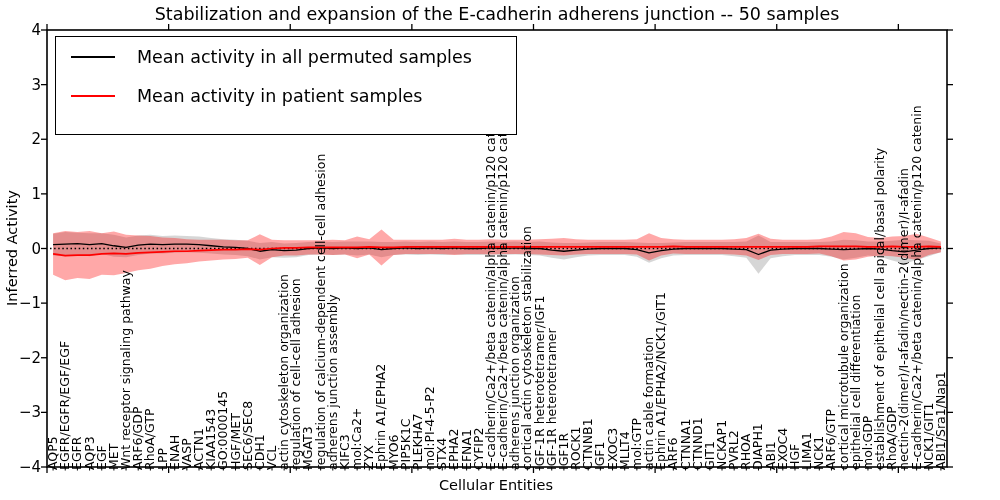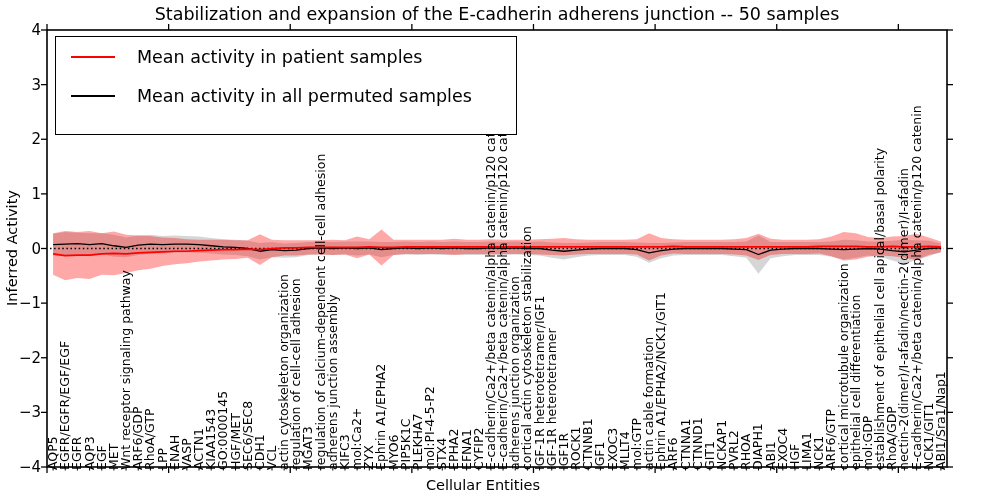--- a/index.html
+++ b/index.html
@@ -2,21 +2,21 @@
 <html><head>
 <meta charset="utf-8">
 <style>
   html,body{margin:0;padding:0;background:#fff;}
   .wrap{position:relative;width:1000px;height:500px;background:#ffffff;
         font-family:"DejaVu Sans",sans-serif;color:#000;overflow:hidden;}
   .title{position:absolute;top:4px;left:47px;width:900px;text-align:center;
          font-size:17.5px;z-index:0;white-space:nowrap;}
   .ylabel{position:absolute;left:12px;top:248px;transform:translate(-50%,-50%) rotate(-90deg);
           white-space:nowrap;font-size:14.5px;z-index:0;}
-  .xaxis-label{position:absolute;left:33px;top:477px;width:900px;text-align:center;
+  .xaxis-label{position:absolute;left:46px;top:477px;width:900px;text-align:center;
                font-size:14.5px;z-index:0;}
   .plot{position:absolute;left:47px;top:30px;width:900px;height:437px;overflow:visible;z-index:1;}
   .yticks{position:absolute;left:0;top:0;z-index:2;}
   .ytick{position:absolute;left:0;width:41px;text-align:right;font-size:15px;line-height:20px;height:20px;}
   .xlabs{position:absolute;left:0;top:0;z-index:2;}
   .xlab{position:absolute;white-space:nowrap;font-size:12.5px;line-height:12px;
         transform-origin:0 0;transform:rotate(-90deg);}
   .legend{position:absolute;left:55px;top:36px;width:462px;height:99px;background:#fff;
           border:1px solid #000;box-sizing:border-box;z-index:3;
           display:flex;flex-direction:column;justify-content:flex-start;padding:8px 0 0 15px;}
@@ -233,21 +233,21 @@
       <div class="xlab" style="left: 874.108px; top: 470px;">establishment of epithelial cell apical/basal polarity</div>
       <div class="xlab" style="left: 886.27px; top: 470px;">RhoA/GDP</div>
       <div class="xlab" style="left: 898.432px; top: 470px;">nectin-2(dimer)/I-afadin/nectin-2(dimer)/I-afadin</div>
       <div class="xlab" style="left: 910.595px; top: 470px;">E-cadherin/Ca2+/beta catenin/alpha catenin/p120 catenin</div>
       <div class="xlab" style="left: 922.757px; top: 470px;">NCK1/GIT1</div>
       <div class="xlab" style="left: 934.919px; top: 470px;">ABI1/Sra1/Nap1</div>
     </div>
 
   <div class="legend">
     <div class="lrow">
+      <span class="lline" style="border-top-color: rgb(0, 0, 0);"></span>
+      <span class="ltext">Mean activity in all permuted samples</span>
+    </div>
+    <div class="lrow">
       <span class="lline" style="border-top-color: rgb(255, 0, 0);"></span>
       <span class="ltext">Mean activity in patient samples</span>
     </div>
-    <div class="lrow">
-      <span class="lline" style="border-top-color: rgb(0, 0, 0);"></span>
-      <span class="ltext">Mean activity in all permuted samples</span>
-    </div>
   </div>
 </div>
 
 </body></html>

